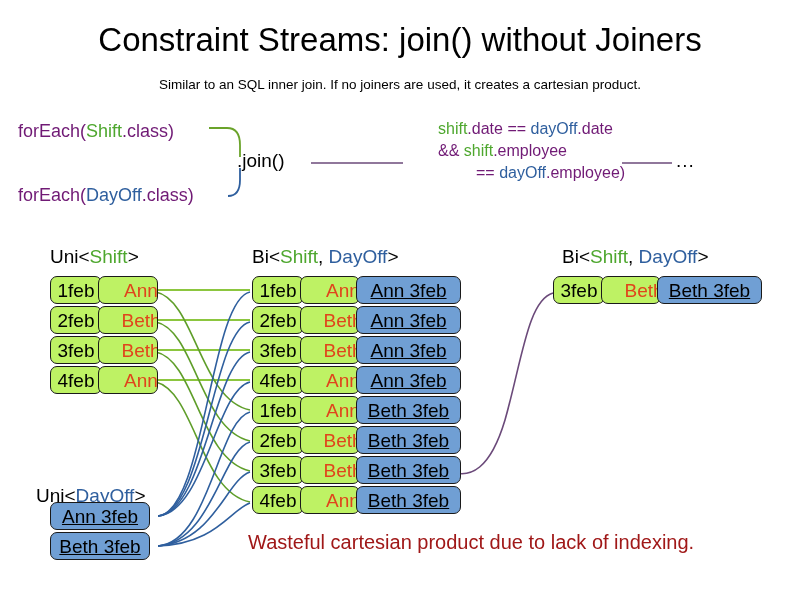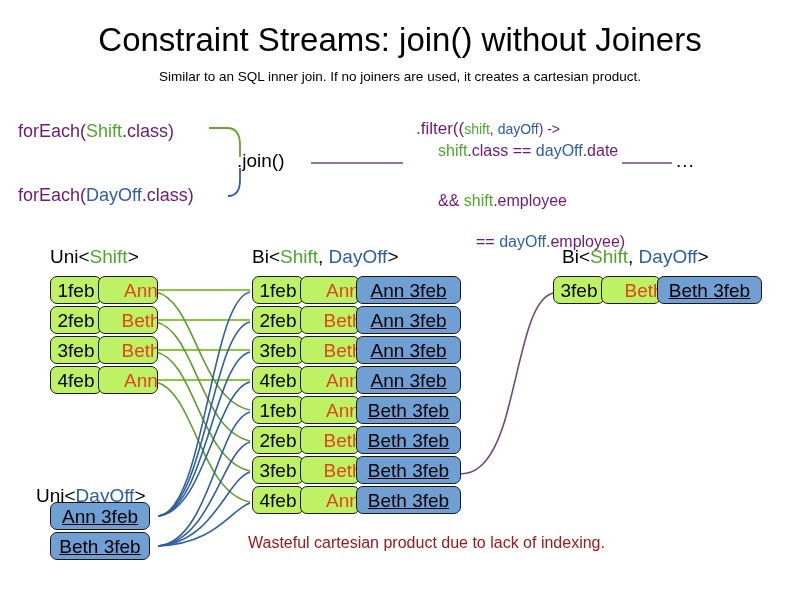--- a/index.html
+++ b/index.html
@@ -24,21 +24,21 @@
     width: 800px;
     text-align: center;
     font-size: 33px;
     line-height: 40px;
     font-weight: normal;
     color: #000;
     white-space: nowrap;
   }
   #subtitle {
     position: absolute;
-    left: 0; top: 68px;
+    left: 0; top: 76px;
     width: 800px;
     text-align: center;
     font-size: 13.5px;
     line-height: 18px;
     color: #000;
     white-space: nowrap;
   }
 
   
   .code-line {
@@ -55,22 +55,22 @@
   
   #filter-block {
     position: absolute;
     left: 416px; top: 118px;
     white-space: nowrap;
     line-height: 22px;
   }
   #filter-block .fl { display: block; font-size: 16px; }
   #filter-block .fl.l1 { font-size: 17px; padding-left: 0; }
   #filter-block .fl.l2 { padding-left: 22px; }
-  #filter-block .fl.l3 { padding-left: 22px; margin-top: 28px; }
-  #filter-block .fl.l4 { padding-left: 60px; margin-top: 19px; }
+  #filter-block .fl.l3 { padding-left: 22px; }
+  #filter-block .fl.l4 { padding-left: 60px; }
   .small { font-size: 14px; }
   #ellipsis {
     position: absolute;
     left: 676px; top: 150px;
     font-size: 19px;
     color: #000;
     letter-spacing: 1px;
   }
 
   
@@ -128,21 +128,21 @@
     position: absolute;
     left: 0; top: 0;
     width: 800px; height: 600px;
     pointer-events: none;
   }
 
   
   #warn {
     position: absolute;
     left: 248px; top: 530px;
-    font-size: 16px;
+    font-size: 20px;
     line-height: 25px;
     color: #a01818;
     white-space: nowrap;
     text-align: center;
   }
   #warn span { display: block; }
 </style>
 </head>
 <body>
 
@@ -155,23 +155,22 @@
     <span class="tok-plain">forEach(</span><span class="tok-shift">Shift</span><span class="tok-plain">.class)</span>
   </div>
 
   <div class="code-line" id="foreach-dayoff">
     <span class="tok-plain">forEach(</span><span class="tok-dayoff">DayOff</span><span class="tok-plain">.class)</span>
   </div>
 
   <div class="code-line" id="join-call">.join()</div>
 
   <div id="filter-block">
-    <span class="fl l1"><span class="tok-plain">.filter((</span><span class="tok-shift small">shift</span><span class="tok-plain small">, </span><span class="tok-dayoff small">dayOff</span><span class="tok-plain small">) -&gt;</span></span>
-
-    <span class="fl l2"><span class="tok-shift">shift</span><span class="tok-plain">.class == </span><span class="tok-dayoff">dayOff</span><span class="tok-plain">.date</span></span>
+
+    <span class="fl l2"><span class="tok-shift">shift</span><span class="tok-plain">.date == </span><span class="tok-dayoff">dayOff</span><span class="tok-plain">.date</span></span>
 
     <span class="fl l3"><span class="tok-plain">&amp;&amp; </span><span class="tok-shift">shift</span><span class="tok-plain">.employee</span></span>
 
     <span class="fl l4"><span class="tok-plain">== </span><span class="tok-dayoff">dayOff</span><span class="tok-plain">.employee)</span></span>
   </div>
 
   <div id="ellipsis">...</div>
 
   <svg id="wires" viewBox="0 0 800 600">
 

